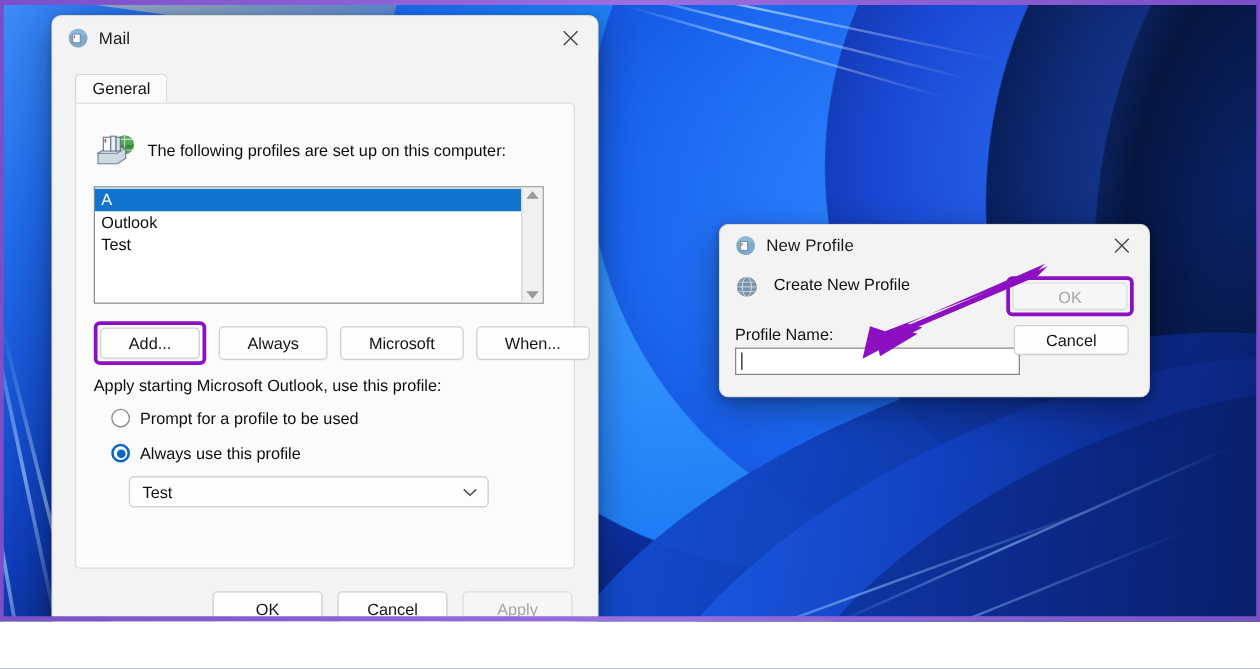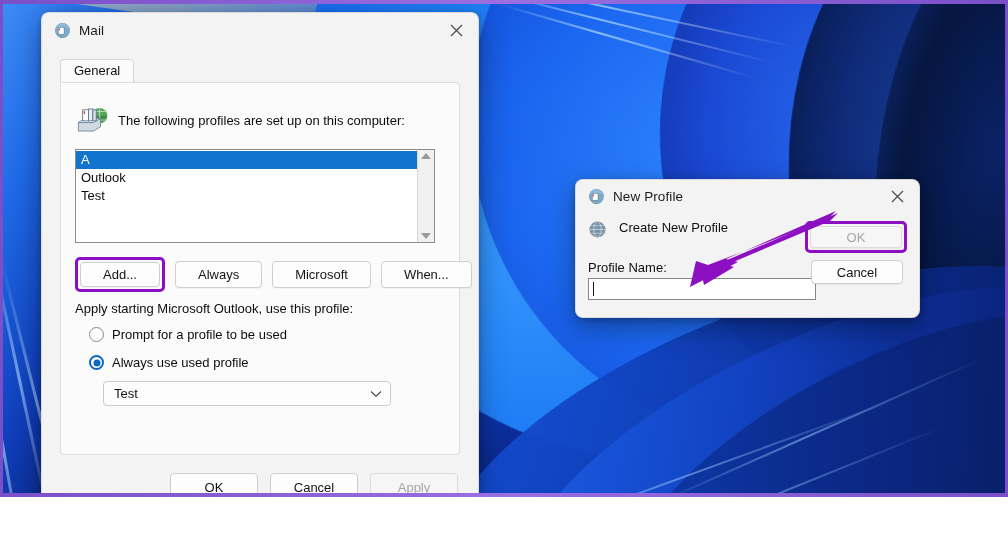--- a/index.html
+++ b/index.html
@@ -424,21 +424,21 @@
 
       <div class="startup-label">Apply starting Microsoft Outlook, use this profile:</div>
 
       <div class="radio-row" id="radio-prompt">
         <span class="radio"></span>
         <span>Prompt for a profile to be used</span>
       </div>
 
       <div class="radio-row" id="radio-always">
         <span class="radio checked"></span>
-        <span>Always use used profile</span>
+        <span>Always use this profile</span>
       </div>
 
       <div class="combo">
         <span>Test</span>
         <span class="caret">
           <svg width="12" height="8" viewBox="0 0 12 8">
             <path d="M1 1.5 L6 6.2 L11 1.5" stroke="#4d4d4d" stroke-width="1.2" fill="none"></path>
           </svg>
         </span>
       </div>

